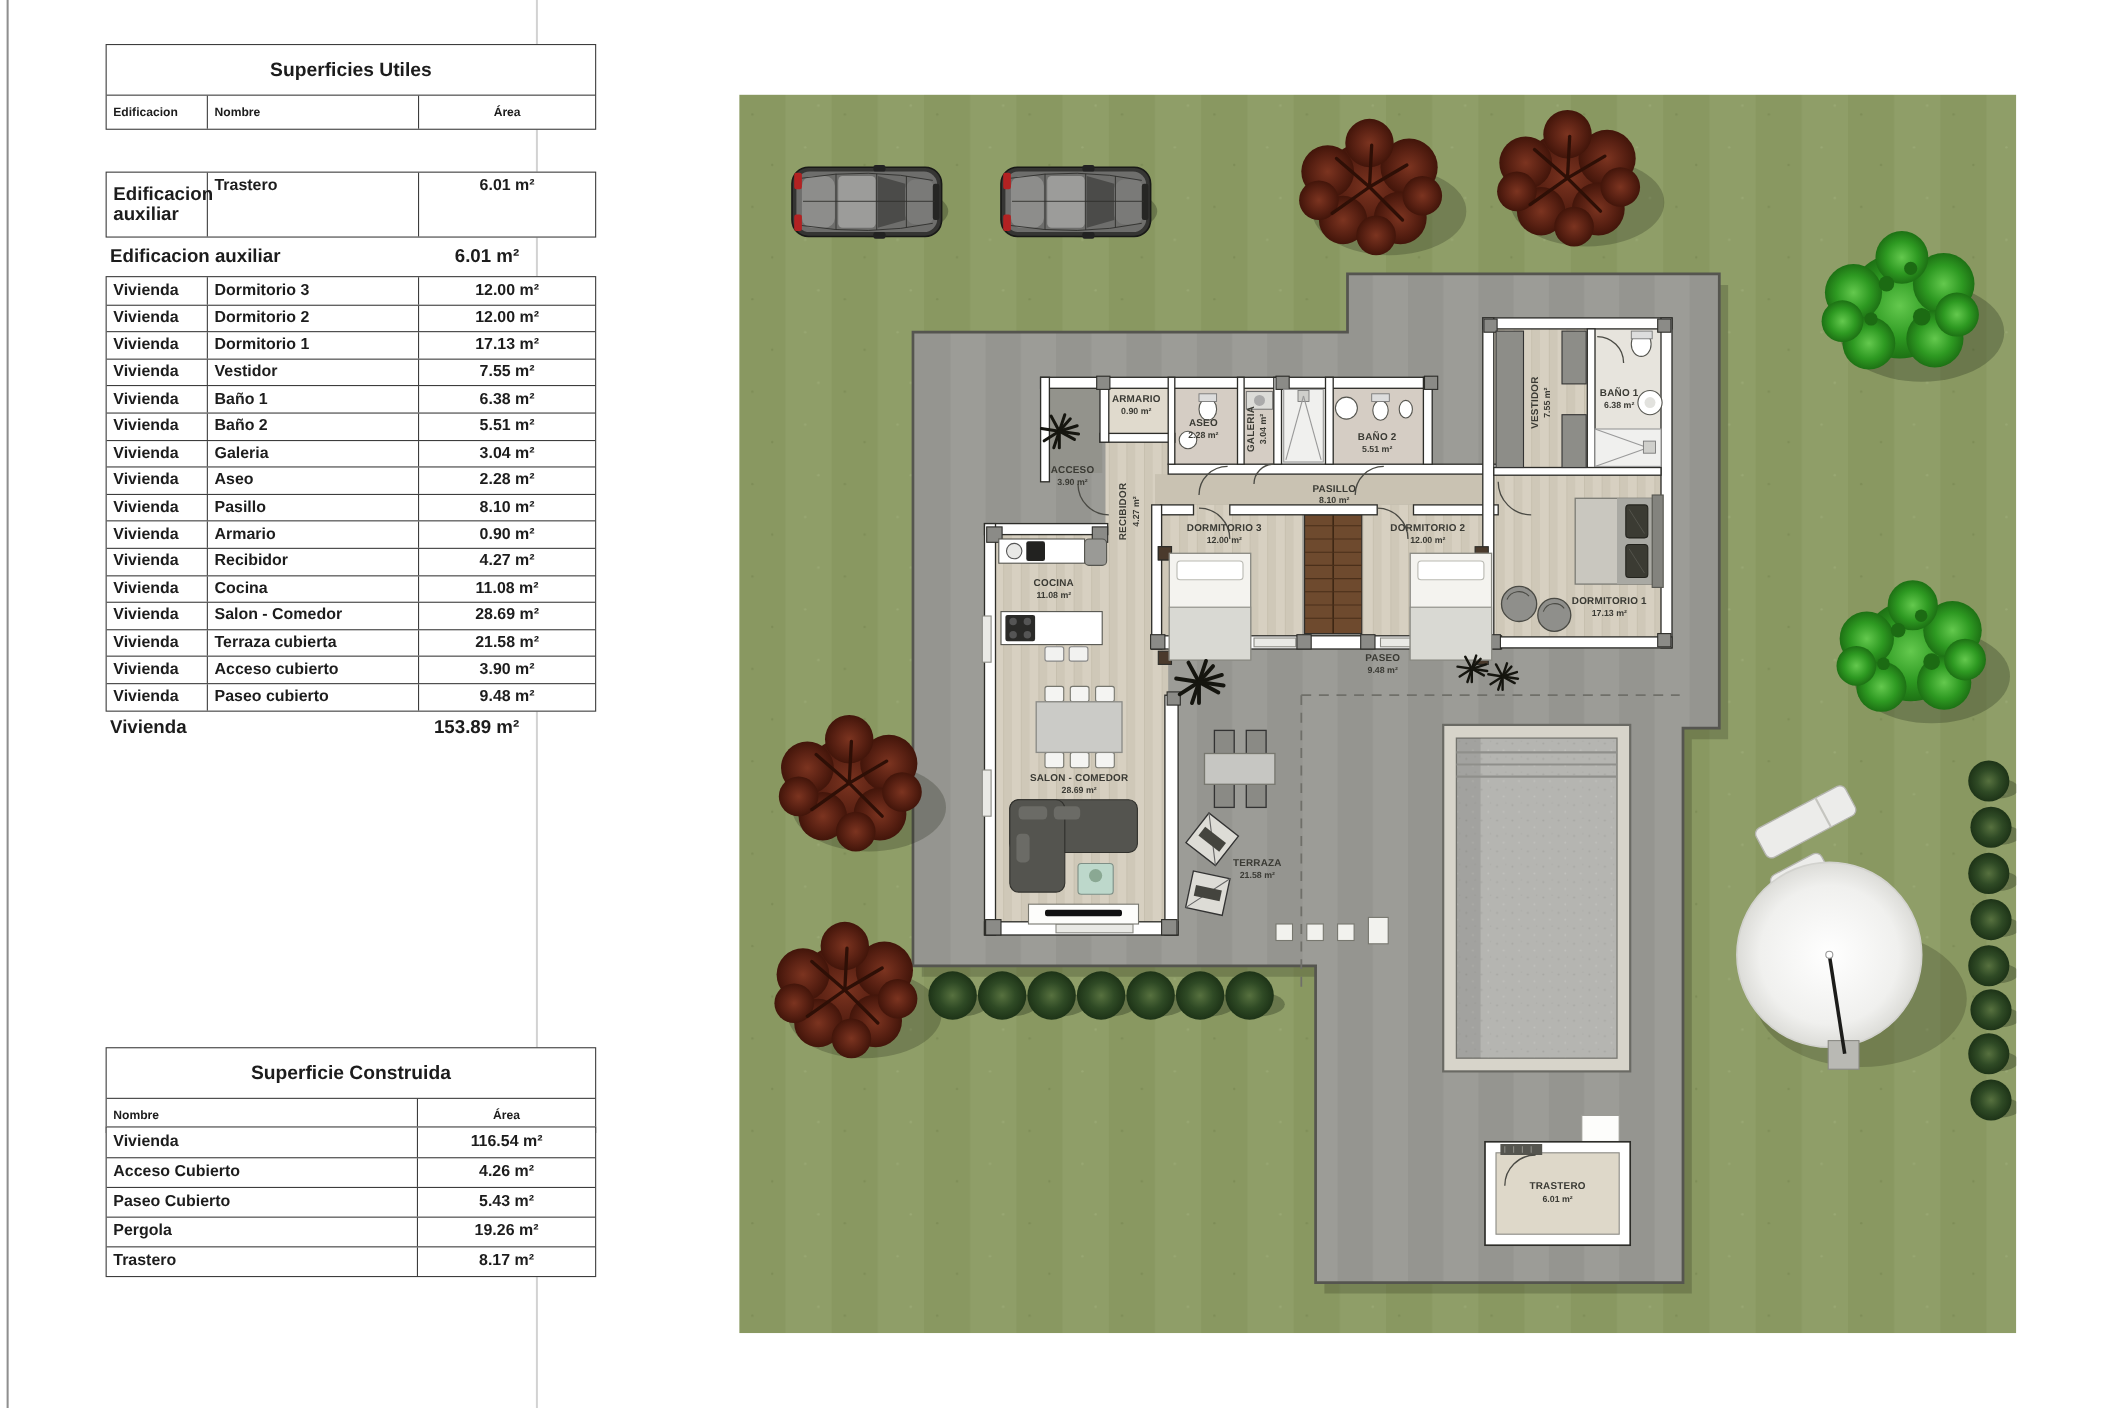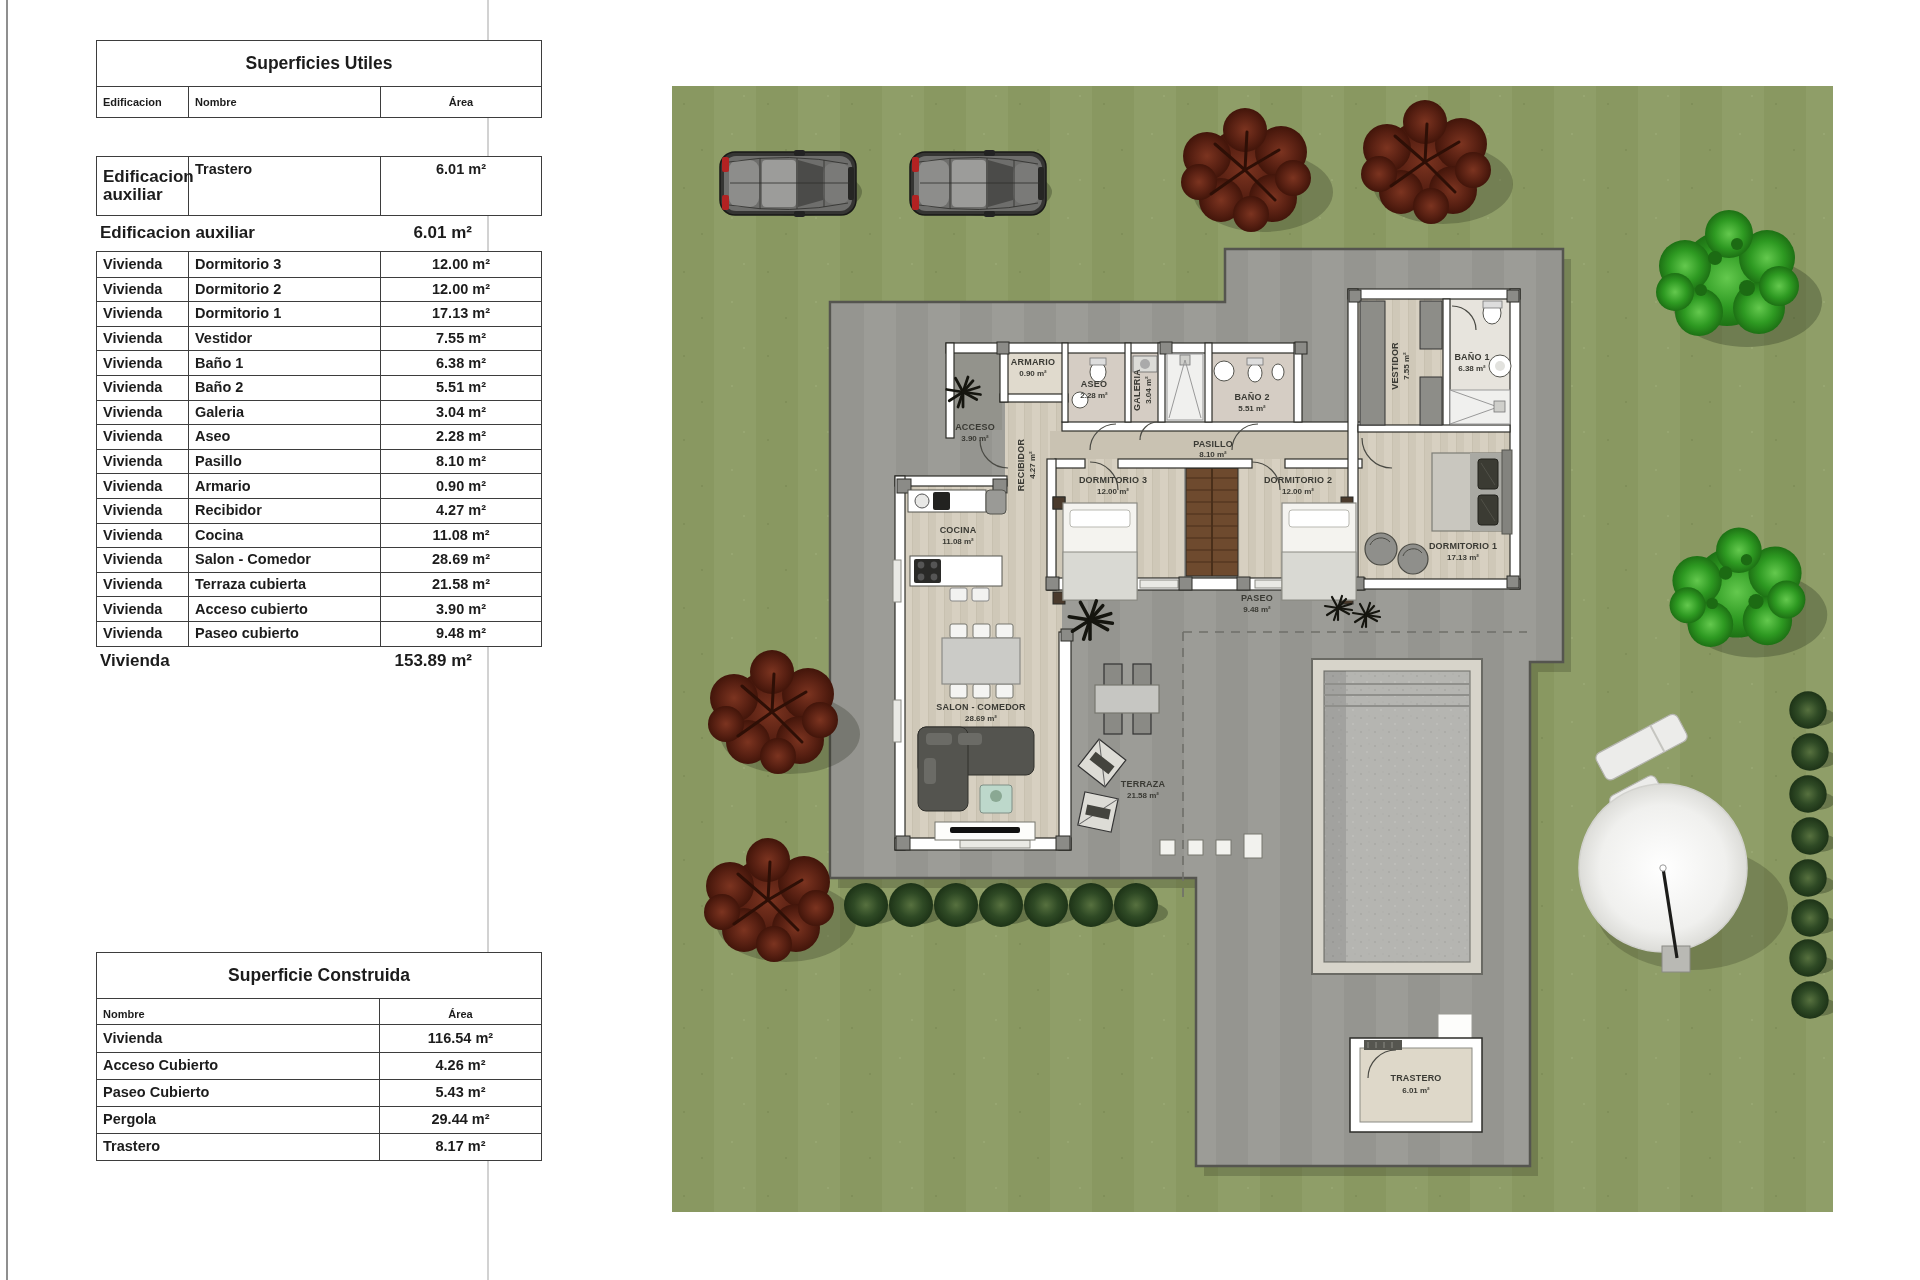--- a/index.html
+++ b/index.html
@@ -167,21 +167,21 @@
       <div class="r2" style="height:27px;">
           <div class="c">Acceso Cubierto</div>
           <div class="c cC">4.26 m²</div>
         </div>
       <div class="r2" style="height:27px;">
           <div class="c">Paseo Cubierto</div>
           <div class="c cC">5.43 m²</div>
         </div>
       <div class="r2" style="height:27px;">
           <div class="c">Pergola</div>
-          <div class="c cC">29.44 m²</div>
+          <div class="c cC">19.26 m²</div>
         </div>
       <div class="r2" style="height:27px;">
           <div class="c">Trastero</div>
           <div class="c cC">8.17 m²</div>
         </div>
     </div>
 
   </div>
 
   <svg class="plan" viewBox="672 86 1161 1126">

